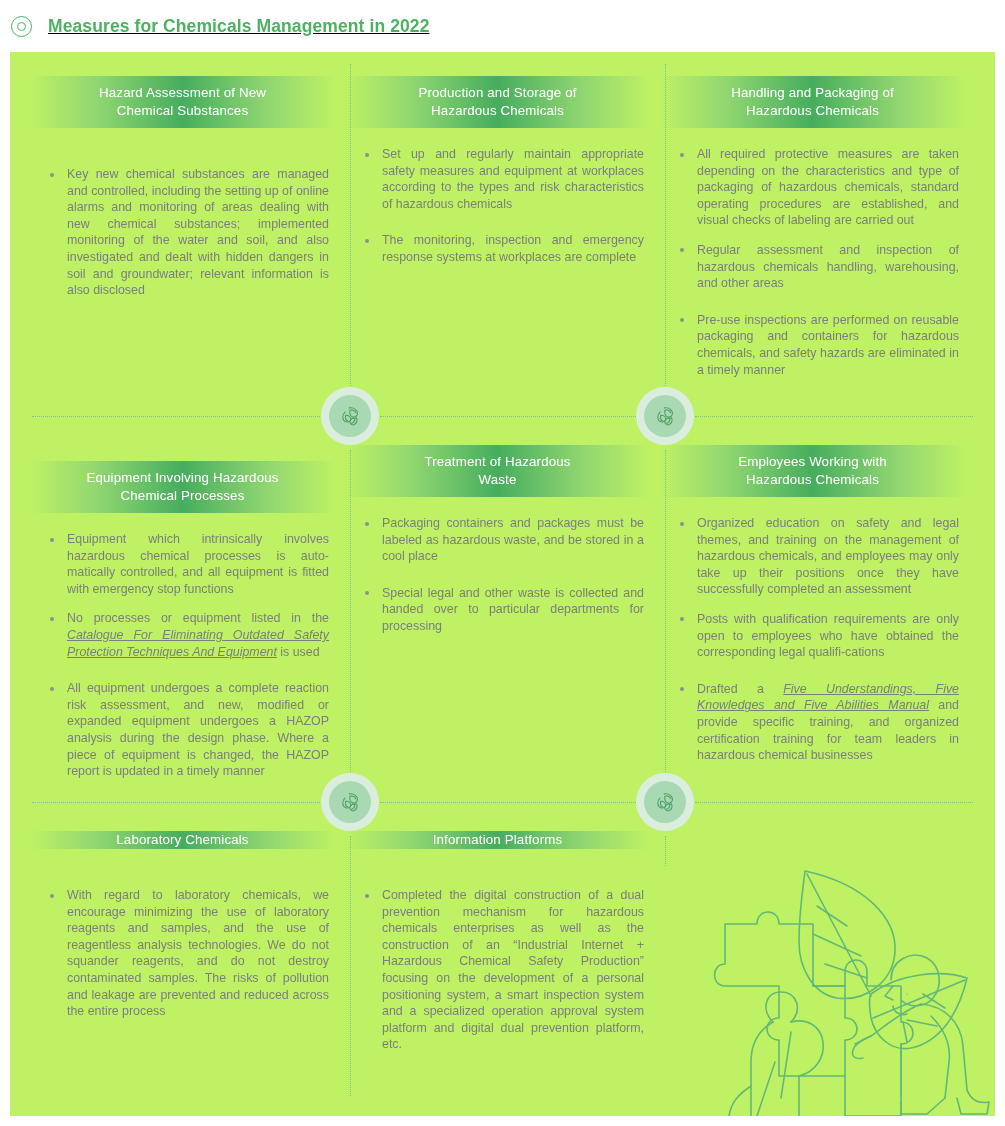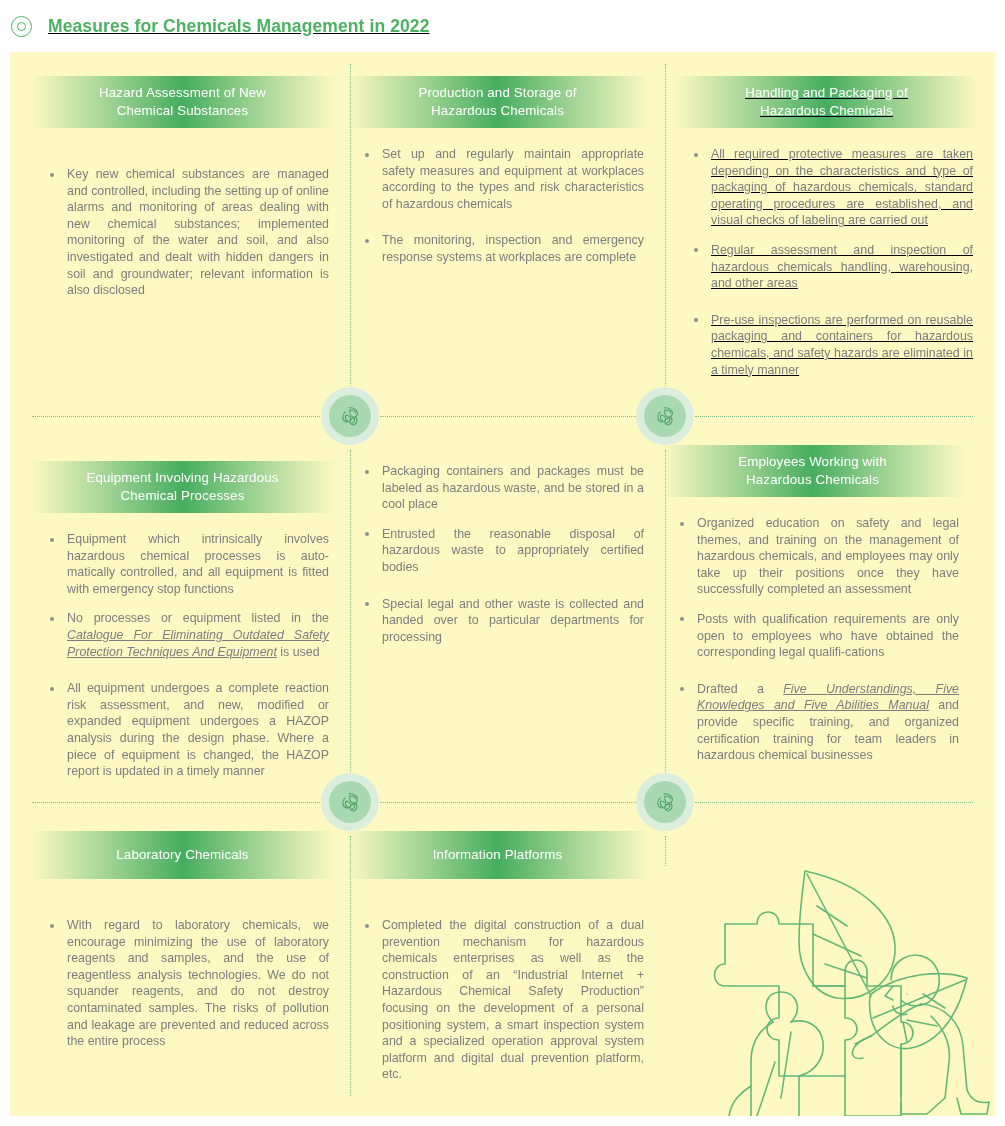--- a/index.html
+++ b/index.html
@@ -49,21 +49,21 @@
     color: #4cb261;
     letter-spacing: .1px;
     white-space: nowrap;
   }
 
   
   .panel {
     position: absolute;
     left: 10px; top: 52px;
     width: 985px; height: 1064px;
-    background: #fef9c3;
+    background: #bef264;
     overflow: hidden;
   }
 
   
   .illustration {
     position: absolute;
     right: 0; bottom: 0;
     width: 300px; height: 270px;
     pointer-events: none;
   }
@@ -117,21 +117,21 @@
     align-items: center;
     justify-content: center;
     text-align: center;
     background: linear-gradient(to right,
         rgba(140,203,152,0) 0%,
         rgba(108,191,124,0.55) 22%,
         #46ad5e 50%,
         rgba(108,191,124,0.55) 78%,
         rgba(140,203,152,0) 100%);
   }
-  .card-header.single { height: 48px; }
+  .card-header.single { height: 18px; }
   .card-title {
     color: #ffffff;
     font-size: 13.3px;
     line-height: 18px;
     font-weight: 400;
     letter-spacing: .15px;
     text-shadow: 0 0 1px rgba(255,255,255,.15);
   }
 
   .card-body { padding: 18px 6px 0 6px; }
@@ -307,21 +307,21 @@
           <span class="card-title">Production and Storage of<br>Hazardous Chemicals</span>
         </div>
         <div class="card-body">
           <ul class="bullets">
               <li>Set up and regularly maintain appropriate safety measures and equipment at workplaces according to the types and risk characteristics of hazardous chemicals</li>
               <li>The monitoring, inspection and emergency response systems at workplaces are complete</li>
             </ul>
         </div>
       </div>
 
-      <div class="card" style="left:664px; top:24px;text-decoration:underline;">
+      <div class="card" style="left:650px; top:24px;">
         <div class="card-header">
           <span class="card-title">Handling and Packaging of<br>Hazardous Chemicals</span>
         </div>
         <div class="card-body">
           <ul class="bullets">
               <li>All required protective measures are taken depending on the characteristics and type of packaging of hazardous chemicals, standard operating procedures are established, and visual checks of labeling are carried out</li>
               <li>Regular assessment and inspection of hazardous chemicals handling, warehousing, and other areas</li>
               <li>Pre-use inspections are performed on reusable packaging and containers for hazardous chemicals, and safety hazards are eliminated in a timely manner</li>
             </ul>
         </div>
@@ -334,24 +334,26 @@
         <div class="card-body">
           <ul class="bullets">
               <li>Equipment which intrinsically involves hazardous chemical processes is auto-matically controlled, and all equipment is fitted with emergency stop functions</li>
               <li>No processes or equipment listed in the <i>Catalogue For Eliminating Outdated Safety Protection Techniques And Equipment</i> is used</li>
               <li>All equipment undergoes a complete reaction risk assessment, and new, modified or expanded equipment undergoes a HAZOP analysis during the design phase. Where a piece of equipment is changed, the HAZOP report is updated in a timely manner</li>
             </ul>
         </div>
       </div>
 
       <div class="card" style="left:335px; top:393px;">
+        <div class="card-header">
+          <span class="card-title">Treatment of Hazardous<br>Waste</span>
+        </div>
         <div class="card-body">
           <ul class="bullets">
               <li>Packaging containers and packages must be labeled as hazardous waste, and be stored in a cool place</li>
-              <li>Entrusted the reasonable disposal of hazardous waste to appropriately certified bodies</li>
               <li>Special legal and other waste is collected and handed over to particular departments for processing</li>
             </ul>
         </div>
       </div>
 
       <div class="card" style="left:650px; top:393px;">
         <div class="card-header">
           <span class="card-title">Employees Working with<br>Hazardous Chemicals</span>
         </div>
         <div class="card-body">

